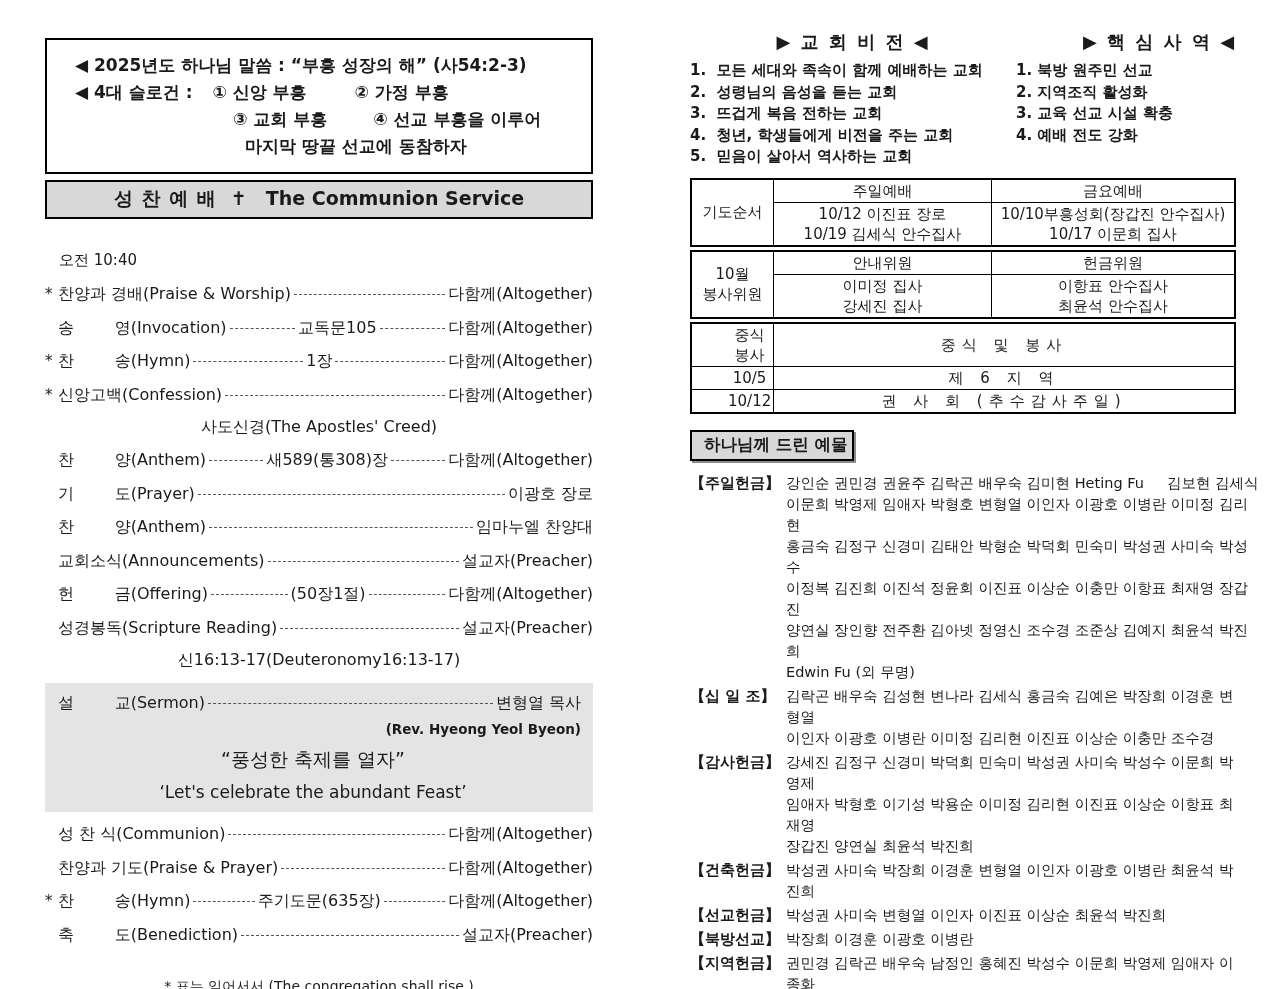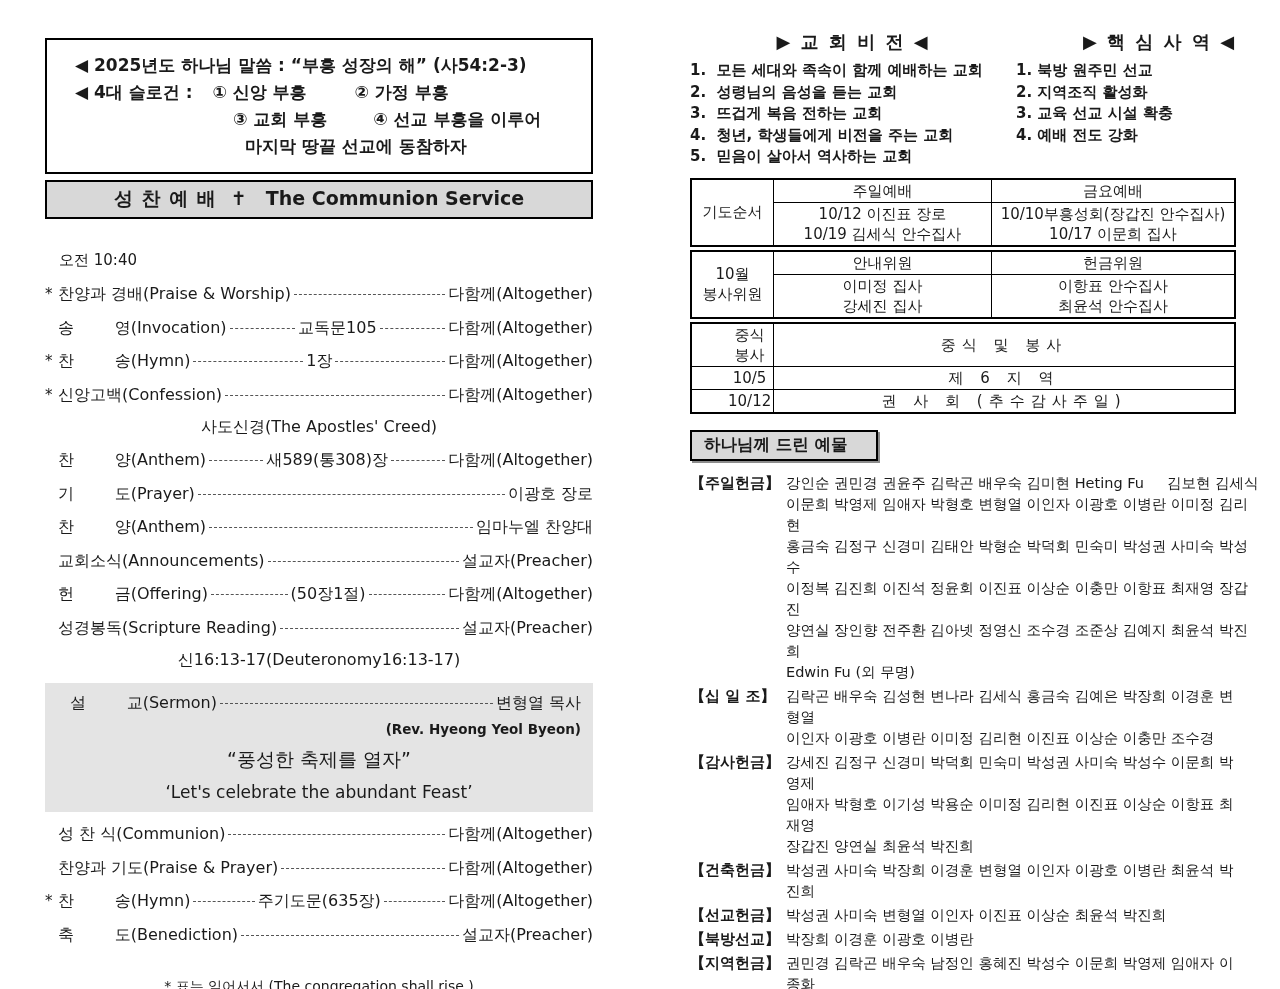--- a/index.html
+++ b/index.html
@@ -49,21 +49,21 @@
   .orow .star { width: 13px; flex: 0 0 13px; font-size: 15px; }
   .orow .olabel { white-space: pre; }
   .orow .lead { flex: 1 1 auto; border-bottom: 1px dashed #555; transform: translateY(-4px); margin: 0 3px; min-width: 6px; }
   .orow .ocenter { white-space: pre; }
   .orow .oright { white-space: pre; }
   .ocentered { text-align: center; margin-top: 11px; font-size: 16px; }
 
   .sermon-box {
     margin-top: 12px;
     background: #e4e4e4;
-    padding: 8px 12px 10px 12px;
+    padding: 8px 12px 10px 0;
   }
   .sermon-box .orow { margin-top: 2px; }
   .sermon-eng { text-align: right; font-weight: bold; font-size: 13.5px; margin-top: 7px; }
   .sermon-title-kr { text-align: center; font-size: 19px; margin-top: 10px; }
   .sermon-title-en { text-align: center; font-size: 17px; margin-top: 9px; }
 
   .footnote { text-align: center; font-size: 14px; margin-top: 32px; }
 
   
   .right-col { position: absolute; left: 690px; top: 30px; width: 546px; }
@@ -94,21 +94,21 @@
   .lunch-tab .sp { letter-spacing: 6px; }
 
   .gift-box {
     display: inline-block;
     margin-top: 16px;
     border: 2px solid #000;
     background: #d8d8d8;
     box-shadow: 2px 2px 0 rgba(0,0,0,0.45);
     font-weight: bold;
     font-size: 16.5px;
-    padding: 2px 28px 3px 12px;
+    padding: 2px 4px 3px 12px;
   }
 
   .offerings { margin-top: 12px; }
   .off-sec { display: flex; margin-top: 3px; }
   .off-label { flex: 0 0 96px; font-weight: bold; font-size: 15px; line-height: 21px; }
   .off-lines { flex: 1; font-size: 14.5px; line-height: 21px; }
 </style>
 </head>
 <body>
 

